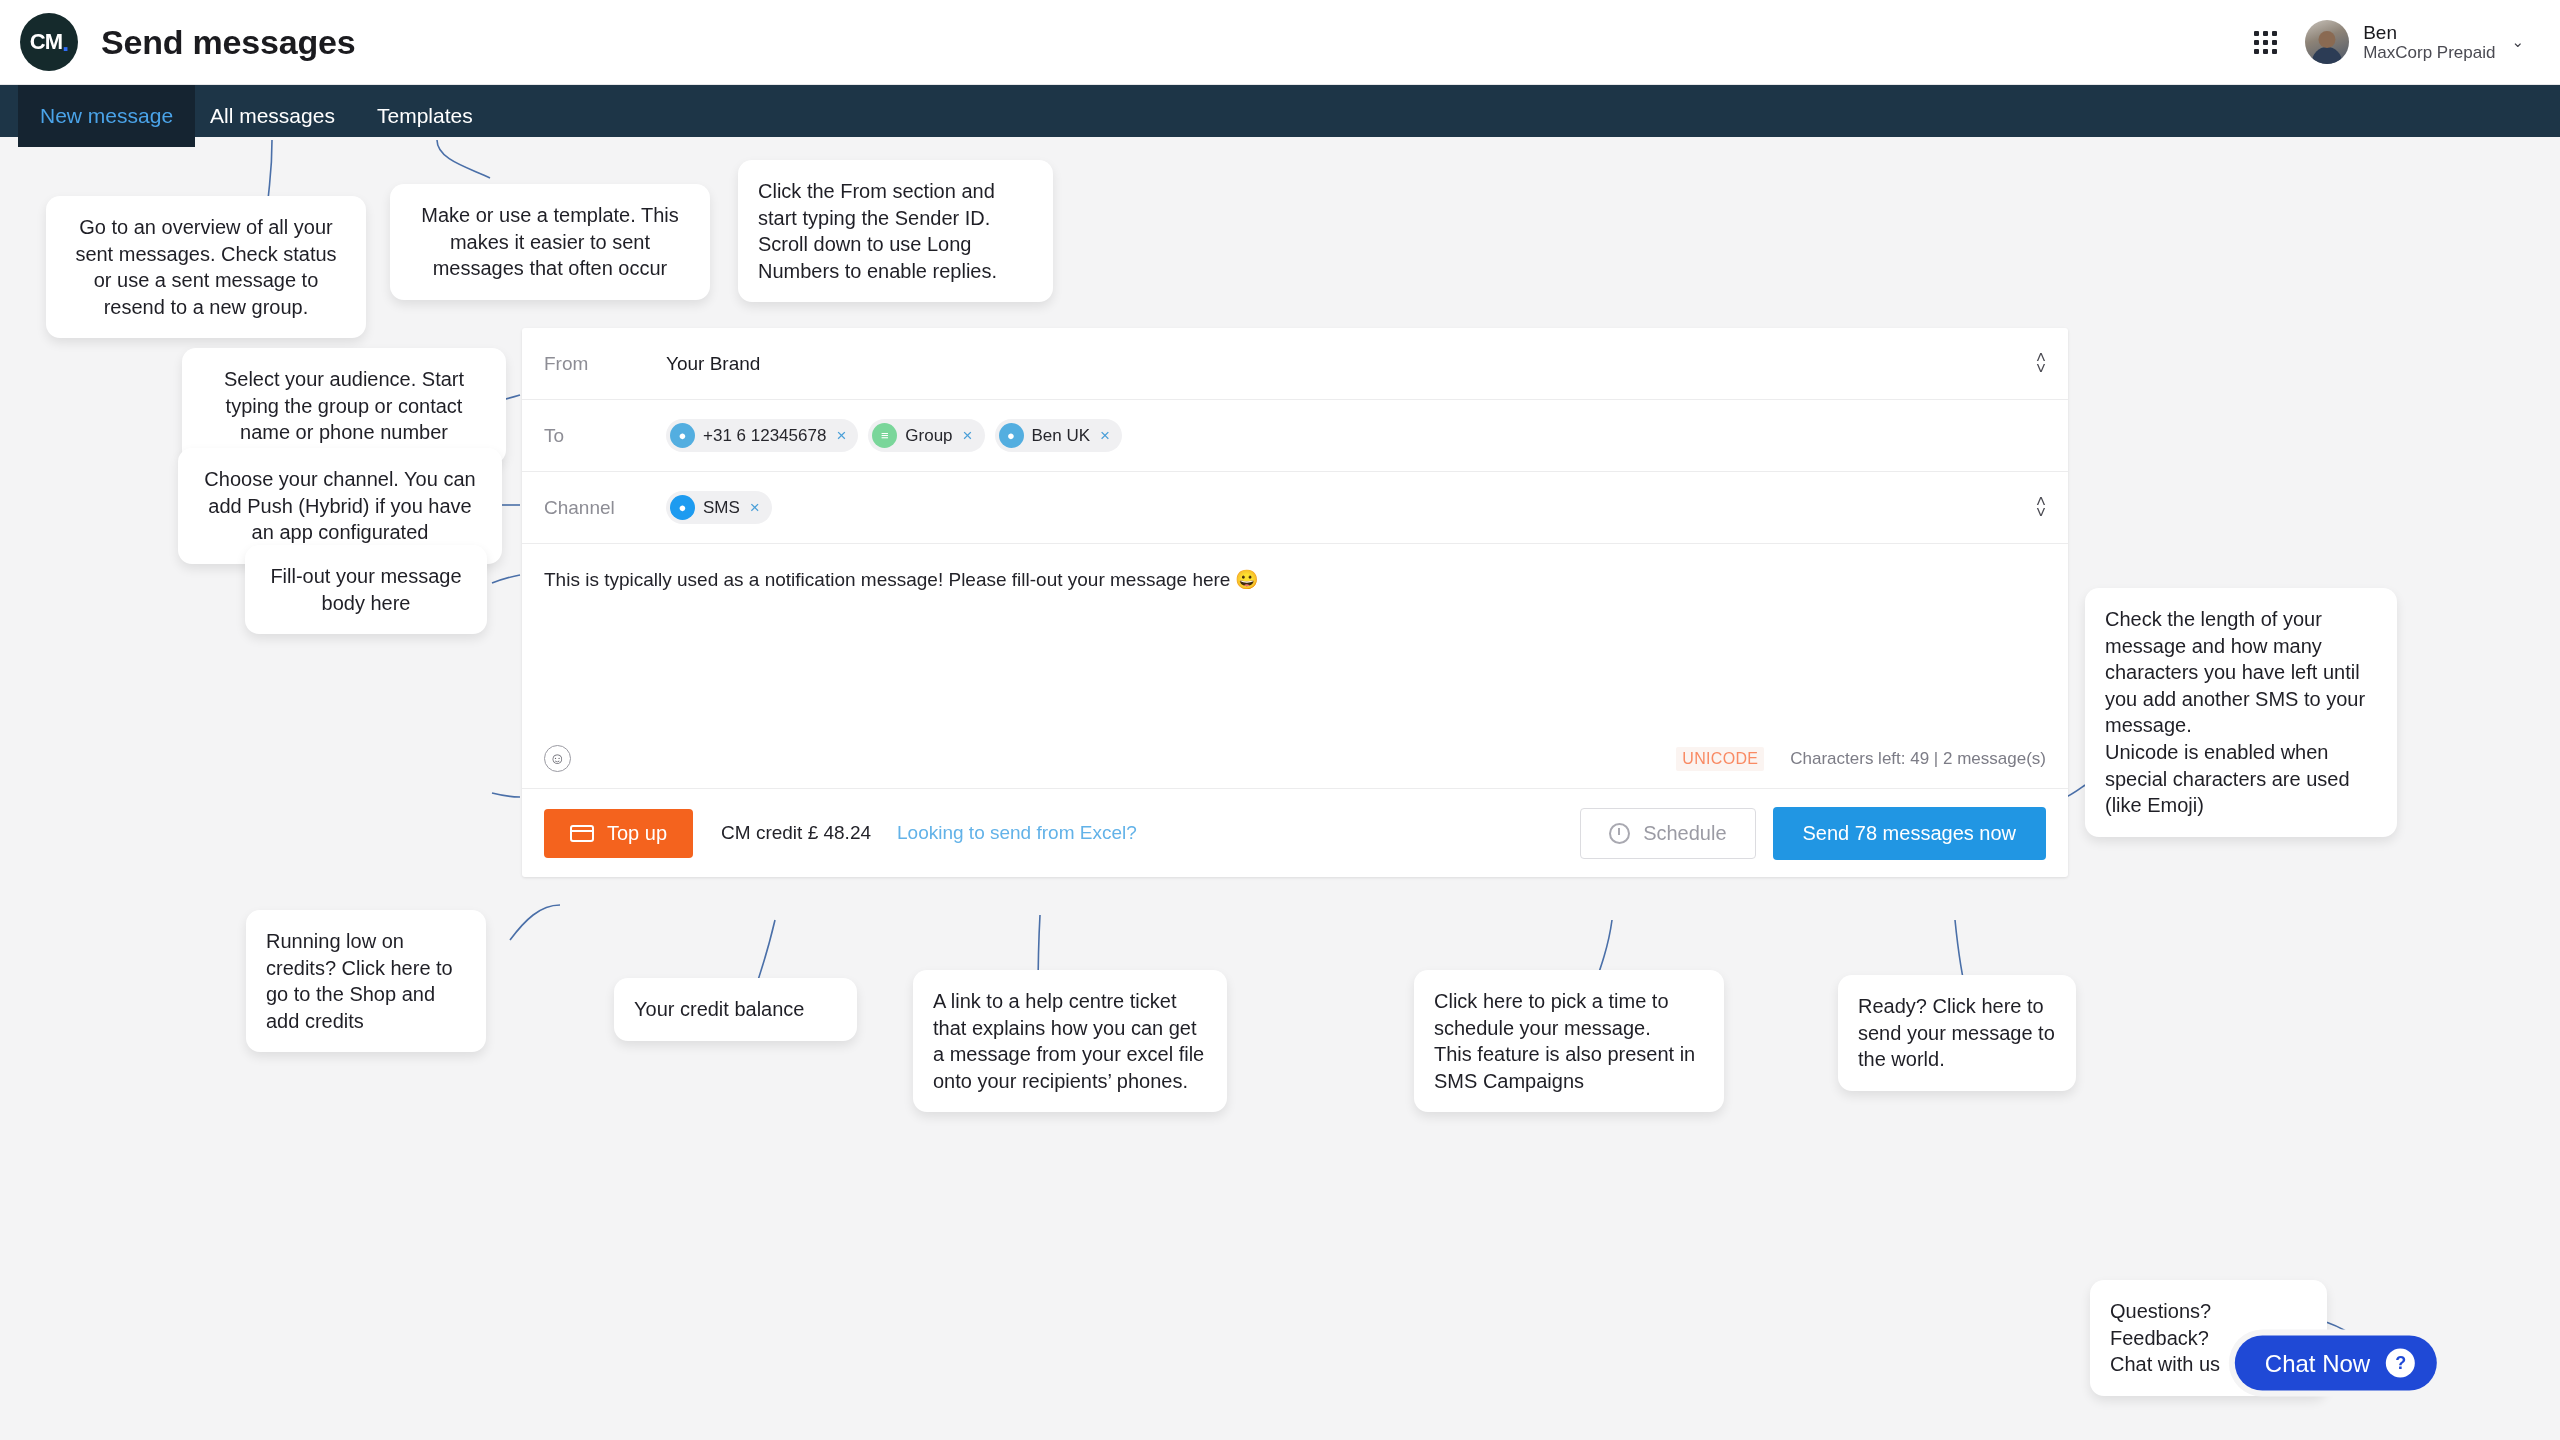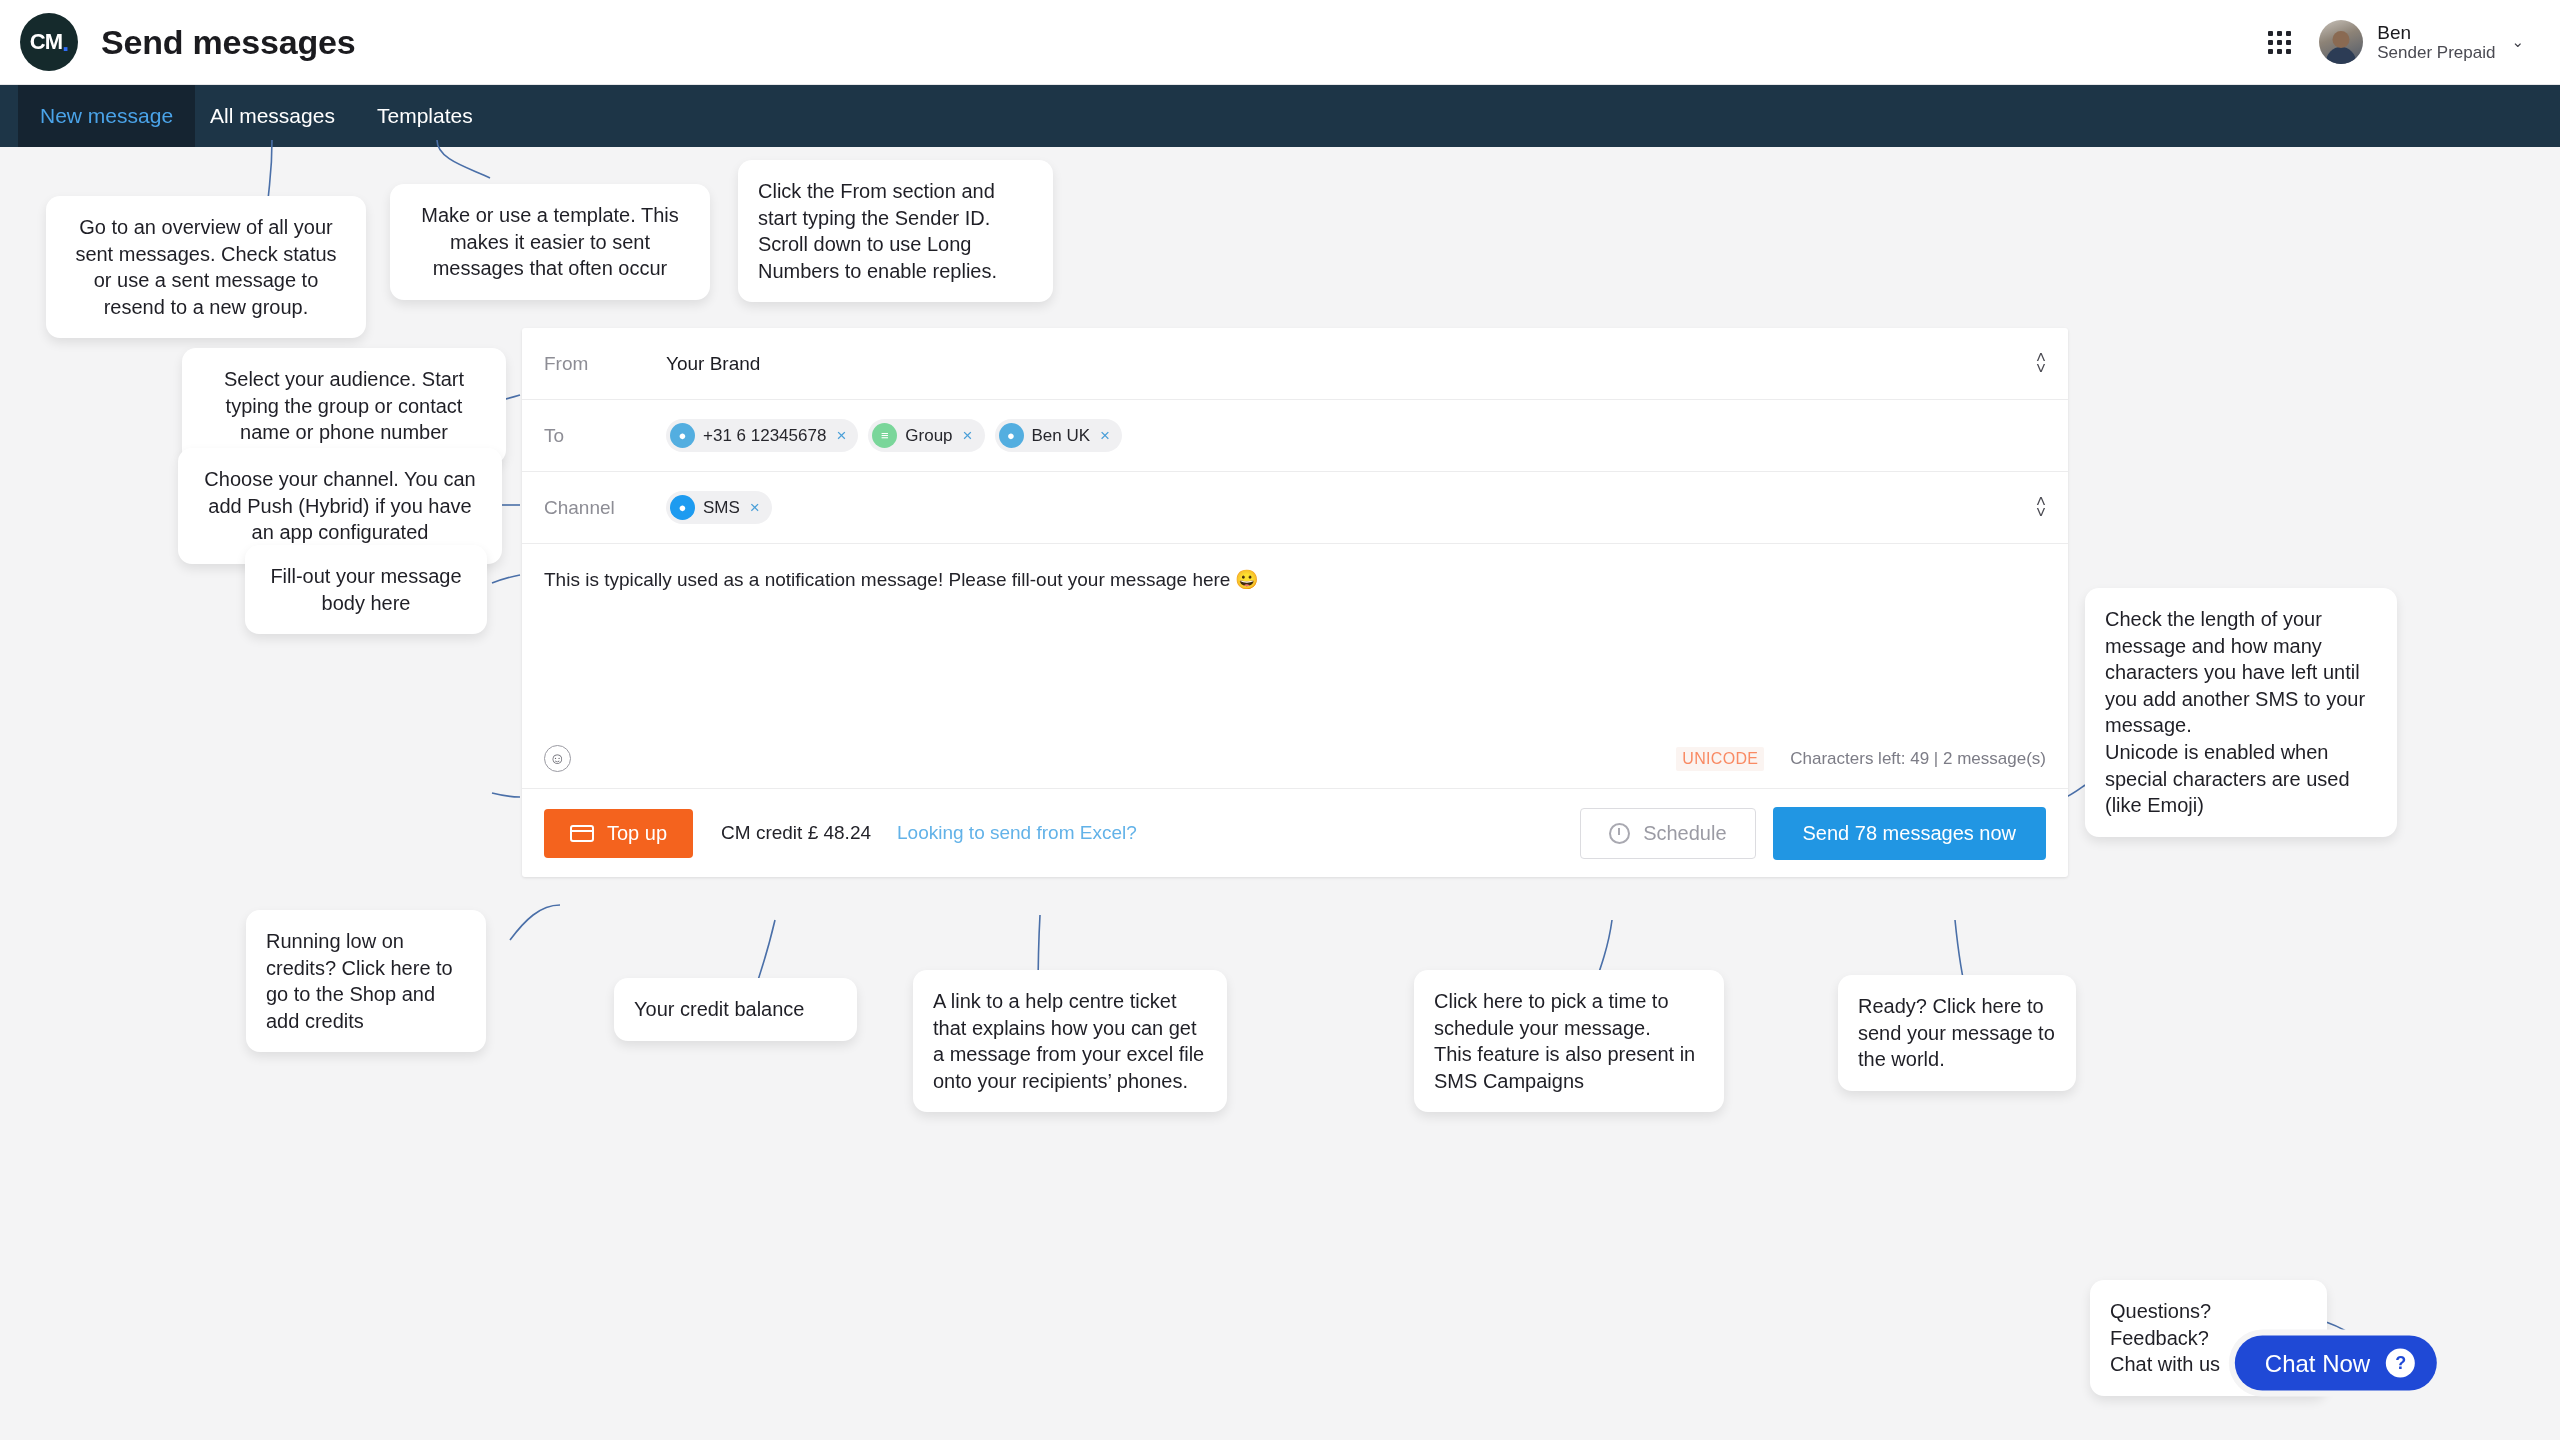--- a/index.html
+++ b/index.html
@@ -49,21 +49,21 @@
     content:""; position:absolute; left:50%; bottom:0; transform:translateX(-50%);
     width:30px; height:17px; border-radius:15px 15px 0 0; background:#2c3c55;
   }
   .user-names { line-height: 1.12; }
   .user-name { font-size: 19px; color: #1b1b1f; }
   .user-org { font-size: 17px; color: #4a4a52; }
   .chev { font-size: 15px; color: #3b3b44; margin-left: 2px; }
 
   
   .tabbar {
-    position: absolute; top: 85px; left: 0; width: 2560px; height: 62px;
+    position: absolute; top: 85px; left: 0; width: 2560px; height: 52px;
     background: #1d3547;
   }
   .tab {
     position: absolute; top: 0; height: 62px; display: flex; align-items: center;
     font-size: 21px; color: #ffffff; cursor: pointer; padding: 0 22px;
   }
   .tab.active { background: #152431; color: #4aa3e8; }
 
   
   .composer {
@@ -183,21 +183,21 @@
           <i></i>
           <i></i>
           <i></i>
           <i></i>
           <i></i>
       </div>
       <div class="user-block">
         <div class="avatar"></div>
         <div class="user-names">
           <div class="user-name">Ben</div>
-          <div class="user-org">Sender Prepaid</div>
+          <div class="user-org">MaxCorp Prepaid</div>
         </div>
         <div class="chev">⌄</div>
       </div>
     </div>
   </div>
 
   <div class="tabbar">
     <div class="tab active" style="left:18px;">New message</div>
     <div class="tab" style="left:188px;">All messages</div>
     <div class="tab" style="left:355px;">Templates</div>

